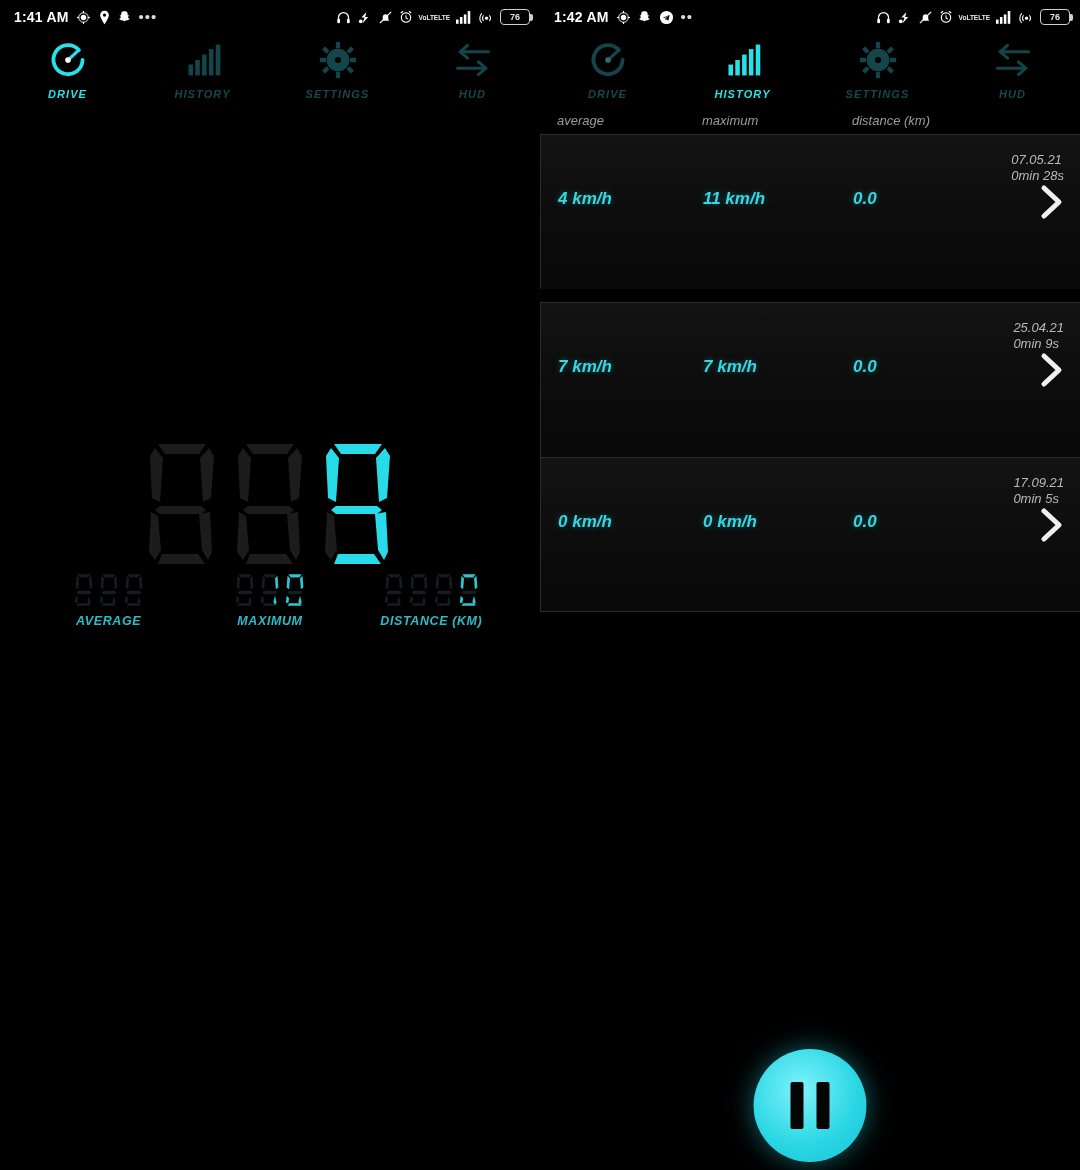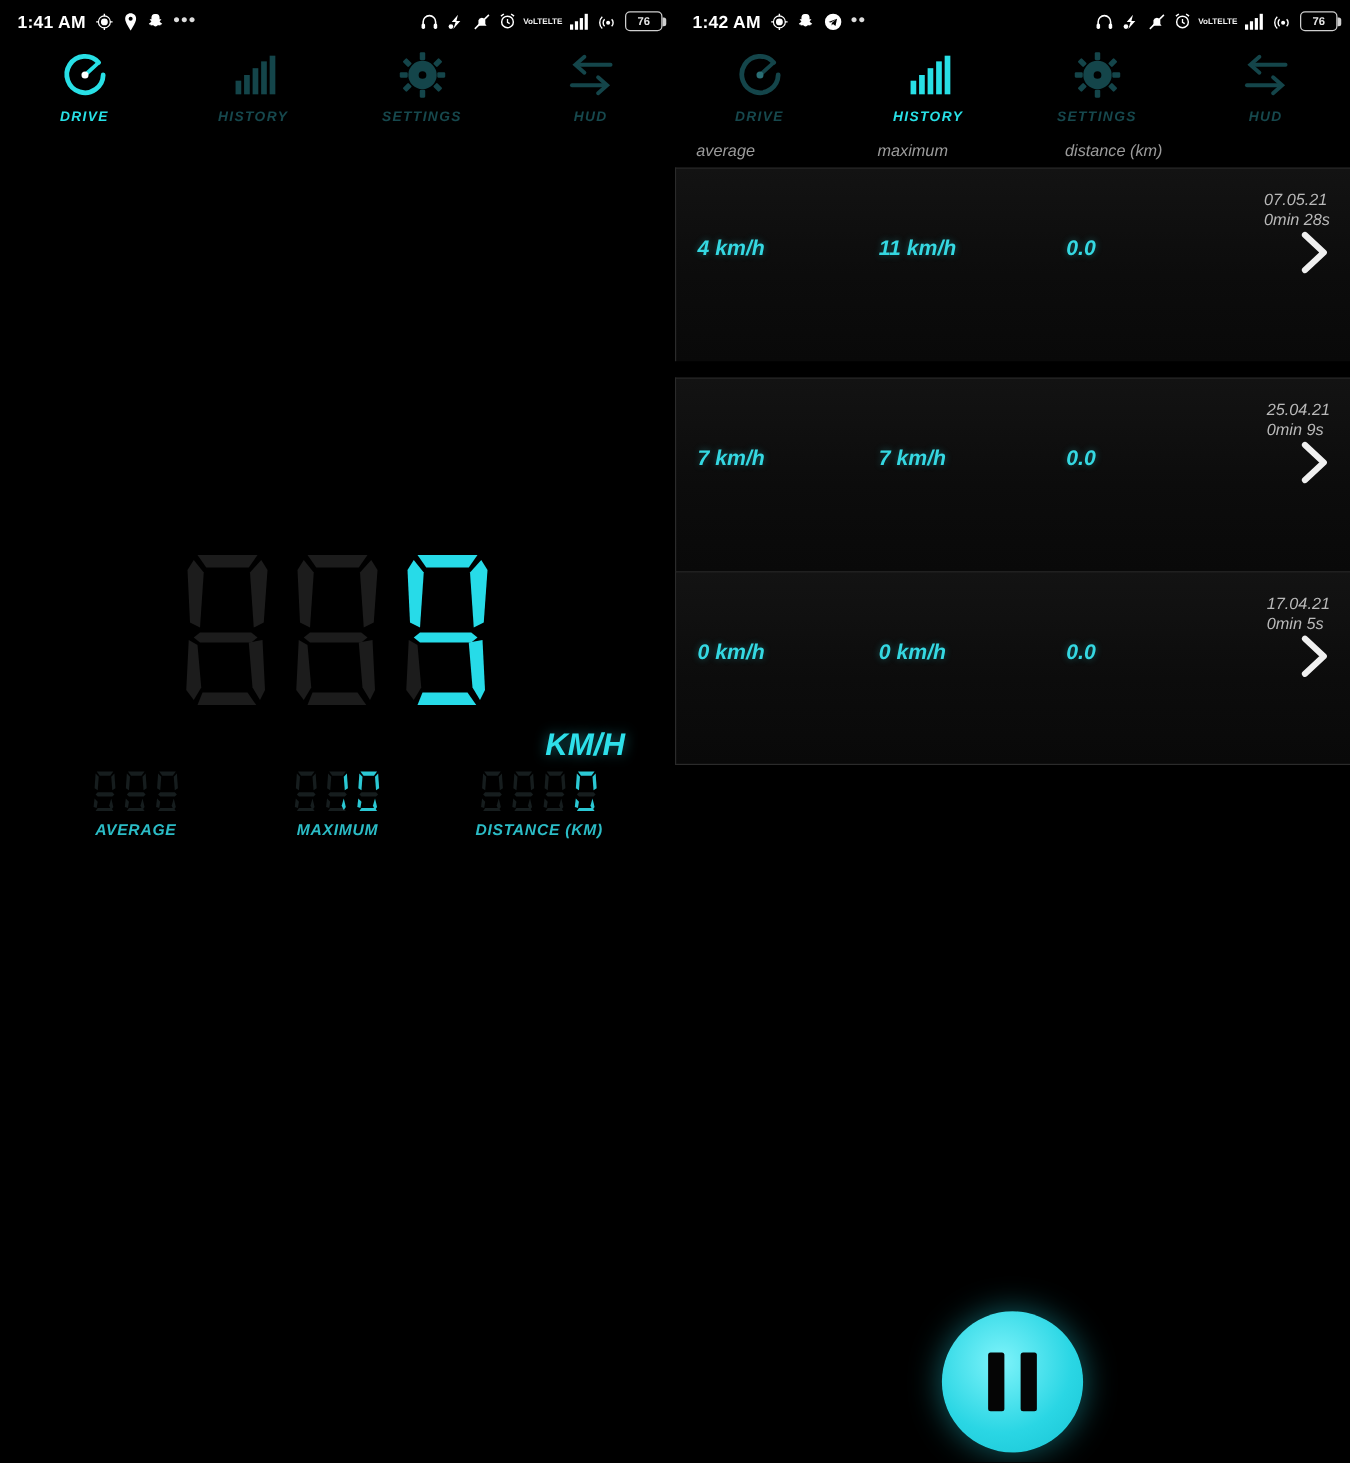--- a/index.html
+++ b/index.html
@@ -295,21 +295,20 @@
           <g fill="#27dbe8">
               <polygon points="14,4 62,4 55,14 21,14"></polygon>
               <polygon points="65,8 70,16 67,58 59,62 56,18"></polygon>
               <polygon points="11,8 19,18 16,62 8,58 6,16"></polygon>
               <polygon points="16,66 57,66 62,70 57,74 16,74 11,70"></polygon>
               <polygon points="66,72 68,112 64,120 58,110 55,74"></polygon>
               <polygon points="18,114 54,114 61,124 14,124"></polygon>
             </g>
         </svg>
       </div>
-      <div class="unit">KM/H</div>
 
       <div class="stats">
         <div class="stat">
           <div class="sdigits">
             <svg width="20" height="34" viewBox="0 0 24 40">
                 <g fill="#161d1e">
                   <polygon points="4,1 20,1 17,5 7,5"></polygon>
                   <polygon points="21,3 22,17 19,19 18,6"></polygon>
                   <polygon points="3,3 6,6 5,19 2,17"></polygon>
                   <polygon points="5,21 19,21 21,23 19,25 5,25 3,23"></polygon>
@@ -620,21 +619,21 @@
         </div>
         <span class="chev">
           <svg width="30" height="38" viewBox="0 0 30 38">
               <polyline points="8,5 23,19 8,33" fill="none" stroke="#f0f0f0" stroke-width="5" stroke-linecap="round" stroke-linejoin="round"></polyline>
             </svg>
         </span>
       </div>
 
       <div class="card last">
         <div class="card-meta">
-          <div>17.04.21</div>
+          <div>17.09.21</div>
           <div>0min 5s</div>
         </div>
         <div class="card-row">
           <span class="cv cv1">0 km/h</span>
           <span class="cv cv2">0 km/h</span>
           <span class="cv cv3">0.0</span>
         </div>
         <span class="chev">
           <svg width="30" height="38" viewBox="0 0 30 38">
               <polyline points="8,5 23,19 8,33" fill="none" stroke="#f0f0f0" stroke-width="5" stroke-linecap="round" stroke-linejoin="round"></polyline>

